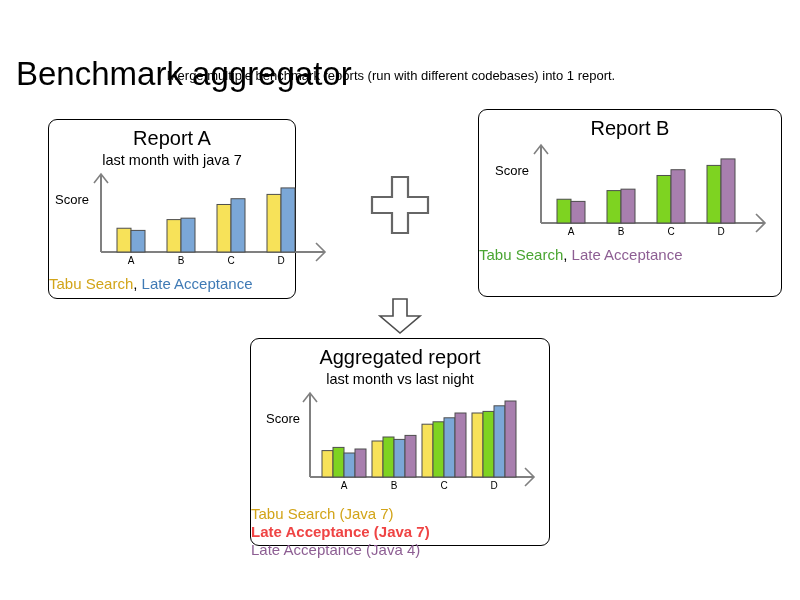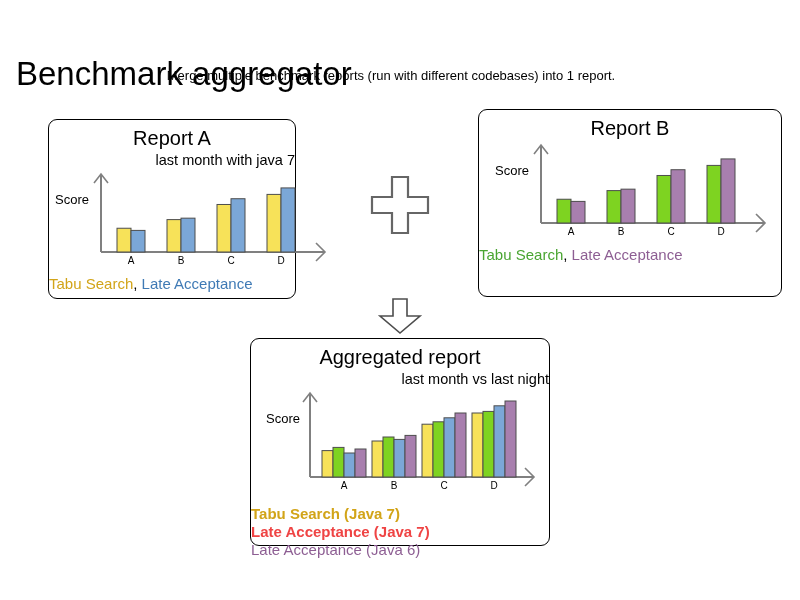--- a/index.html
+++ b/index.html
@@ -50,21 +50,21 @@
   #card-agg { left: 250px; top: 338px; width: 300px; height: 208px; }
 
   .card-title {
     text-align: center;
     font-size: 20px;
     margin-top: 5px;
     line-height: 26px;
     white-space: nowrap;
   }
   .card-subtitle {
-    text-align: right;
+    text-align: center;
     font-size: 14.5px;
     line-height: 19px;
     white-space: nowrap;
   }
 
   
   .chart {
     position: relative;
     margin: 0 auto;
   }
@@ -188,17 +188,17 @@
         <rect x="195" y="24" width="11" height="64" fill="#a87fae" stroke="#4d4d4d" stroke-width="1"></rect>
         <text x="184" y="100" text-anchor="middle" font-family="&quot;Liberation Sans&quot;, sans-serif" font-size="10" fill="#000">C</text>
         <rect x="212" y="24" width="11" height="64" fill="#f7e259" stroke="#4d4d4d" stroke-width="1"></rect>
         <rect x="223" y="22.400000000000006" width="11" height="65.6" fill="#7ed321" stroke="#4d4d4d" stroke-width="1"></rect>
         <rect x="234" y="16.799999999999997" width="11" height="71.2" fill="#7ba7d7" stroke="#4d4d4d" stroke-width="1"></rect>
         <rect x="245" y="12" width="11" height="76" fill="#a87fae" stroke="#4d4d4d" stroke-width="1"></rect>
         <text x="234" y="100" text-anchor="middle" font-family="&quot;Liberation Sans&quot;, sans-serif" font-size="10" fill="#000">D</text>
       </svg>
     </div>
   <div class="legend" id="legend-agg" style="margin-top:4px;">
-      <span class="legend-line" style="color: rgb(210, 164, 24); font-weight: bold;">Tabu Search (Java 7)</span>
+      <span class="legend-line" style="color: rgb(210, 164, 24);">Tabu Search (Java 7)</span>
       <span class="legend-line" style="color: #ef4444; font-weight: bold;">Late Acceptance (Java 7)</span>
-      <span class="legend-line" style="color: rgb(141, 94, 147);">Late Acceptance (Java 6)</span>
+      <span class="legend-line" style="color: rgb(141, 94, 147);">Late Acceptance (Java 4)</span>
     </div>
 </div>
 
 </body></html>

